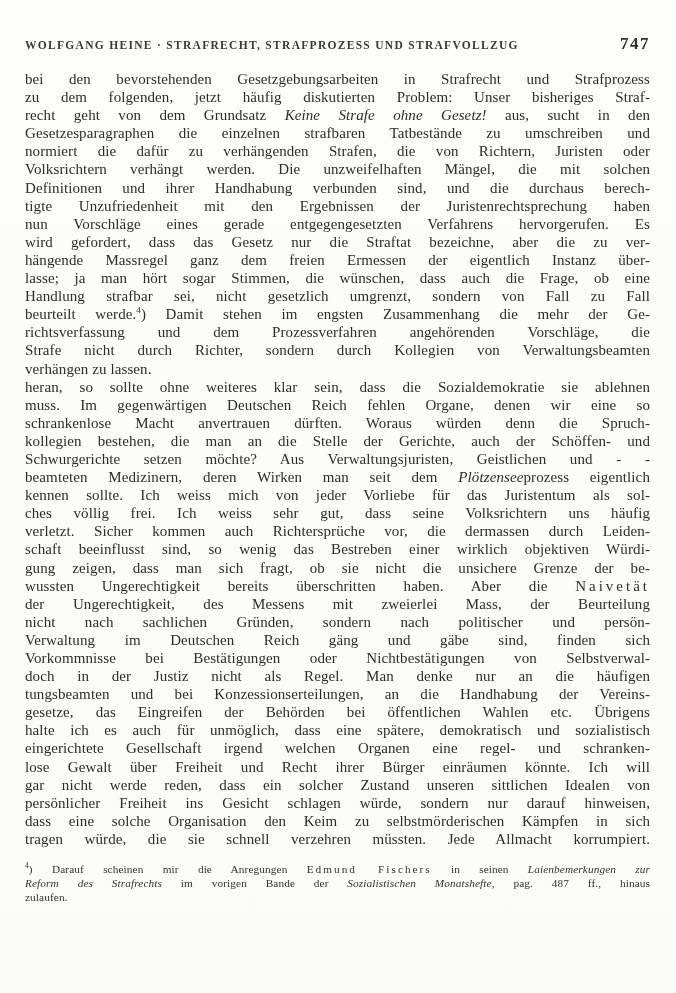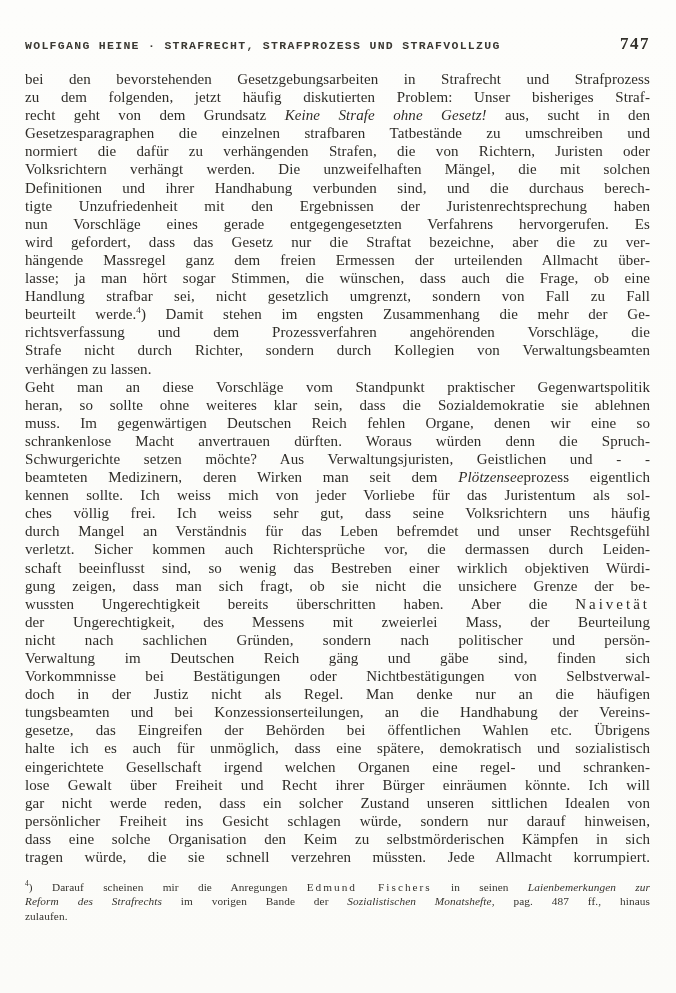--- a/index.html
+++ b/index.html
@@ -19,21 +19,20 @@
     justify-content: space-between;
     align-items: baseline;
     margin-bottom: 16px;
   }
   .header-title {
     font-size: 11.5px;
     font-weight: 700;
     letter-spacing: 1.3px;
     color: #3b3933;
     white-space: nowrap;
-    font-family: Liberation Mono, monospace;
   }
   .page-number {
     font-size: 17px;
     font-weight: 700;
     letter-spacing: 1.5px;
     color: #33312c;
     text-align: center;
   }
   .body-text {
     font-size: 15px;
@@ -80,38 +79,37 @@
         <div class="line"><span>bei den bevorstehenden Gesetzgebungsarbeiten in Strafrecht und Strafprozess</span></div>
         <div class="line"><span>zu dem folgenden, jetzt häufig diskutierten Problem: Unser bisheriges Straf-</span></div>
         <div class="line"><span>recht geht von dem Grundsatz </span><span class="it">Keine Strafe ohne Gesetz!</span><span> aus, sucht in den</span></div>
         <div class="line"><span>Gesetzesparagraphen die einzelnen strafbaren Tatbestände zu umschreiben und</span></div>
         <div class="line"><span>normiert die dafür zu verhängenden Strafen, die von Richtern, Juristen oder</span></div>
         <div class="line"><span>Volksrichtern verhängt werden.  Die unzweifelhaften Mängel, die mit solchen</span></div>
         <div class="line"><span>Definitionen und ihrer Handhabung verbunden sind, und die durchaus berech-</span></div>
         <div class="line"><span>tigte Unzufriedenheit mit den Ergebnissen der Juristenrechtsprechung haben</span></div>
         <div class="line"><span>nun Vorschläge eines gerade entgegengesetzten Verfahrens hervorgerufen.  Es</span></div>
         <div class="line"><span>wird gefordert, dass das Gesetz nur die Straftat bezeichne, aber die zu ver-</span></div>
-        <div class="line"><span>hängende Massregel ganz dem freien Ermessen der urteilenden Allmacht über-</span></div>
+        <div class="line"><span>hängende Massregel ganz dem freien Ermessen der eigentlich Instanz über-</span></div>
         <div class="line"><span>lasse; ja man hört sogar Stimmen, die wünschen, dass auch die Frage, ob eine</span></div>
         <div class="line"><span>Handlung strafbar sei, nicht gesetzlich umgrenzt, sondern von Fall zu Fall</span></div>
         <div class="line"><span>beurteilt werde.</span><span class="sup">4</span><span>) Damit stehen im engsten Zusammenhang die mehr der Ge-</span></div>
         <div class="line"><span>richtsverfassung und dem Prozessverfahren angehörenden Vorschläge, die</span></div>
         <div class="line"><span>Strafe nicht durch Richter, sondern durch Kollegien von Verwaltungsbeamten</span></div>
         <div class="line short"><span>verhängen zu lassen.</span></div>
       </div>
       <div>
-        <div class="line"><span>Geht man an diese Vorschläge vom Standpunkt praktischer Gegenwartspolitik</span></div>
         <div class="line"><span>heran, so sollte ohne weiteres klar sein, dass die Sozialdemokratie sie ablehnen</span></div>
         <div class="line"><span>muss.  Im gegenwärtigen Deutschen Reich fehlen Organe, denen wir eine so</span></div>
         <div class="line"><span>schrankenlose Macht anvertrauen dürften.  Woraus würden denn die Spruch-</span></div>
+        <div class="line"><span>kollegien bestehen, die man an die Stelle der Gerichte, auch der Schöffen- und</span></div>
         <div class="line"><span>Schwurgerichte setzen möchte?  Aus Verwaltungsjuristen, Geistlichen und - -</span></div>
         <div class="line"><span>beamteten Medizinern, deren Wirken man seit dem </span><span class="it">Plötzensee</span><span>prozess eigentlich</span></div>
         <div class="line"><span>kennen sollte.  Ich weiss mich von jeder Vorliebe für das Juristentum als sol-</span></div>
         <div class="line"><span>ches völlig frei.  Ich weiss sehr gut, dass seine Volksrichtern uns häufig</span></div>
-        <div class="line"><span>durch Mangel an Verständnis für das Leben befremdet und unser Rechtsgefühl</span></div>
         <div class="line"><span>verletzt.  Sicher kommen auch Richtersprüche vor, die dermassen durch Leiden-</span></div>
         <div class="line"><span>schaft beeinflusst sind, so wenig das Bestreben einer wirklich objektiven Würdi-</span></div>
         <div class="line"><span>gung zeigen, dass man sich fragt, ob sie nicht die unsichere Grenze der be-</span></div>
         <div class="line"><span>wussten Ungerechtigkeit bereits überschritten haben.  Aber die </span><span class="sp">Naivetät</span></div>
         <div class="line"><span>der Ungerechtigkeit, des Messens mit zweierlei Mass, der Beurteilung</span></div>
         <div class="line"><span>nicht nach sachlichen Gründen, sondern nach politischer und persön-</span></div>
         <div class="line"><span>Verwaltung im Deutschen Reich gäng und gäbe sind, finden sich</span></div>
         <div class="line"><span>Vorkommnisse bei Bestätigungen oder Nichtbestätigungen von Selbstverwal-</span></div>
         <div class="line"><span>doch in der Justiz nicht als Regel.  Man denke nur an die häufigen</span></div>
         <div class="line"><span>tungsbeamten und bei Konzessionserteilungen, an die Handhabung der Vereins-</span></div>

